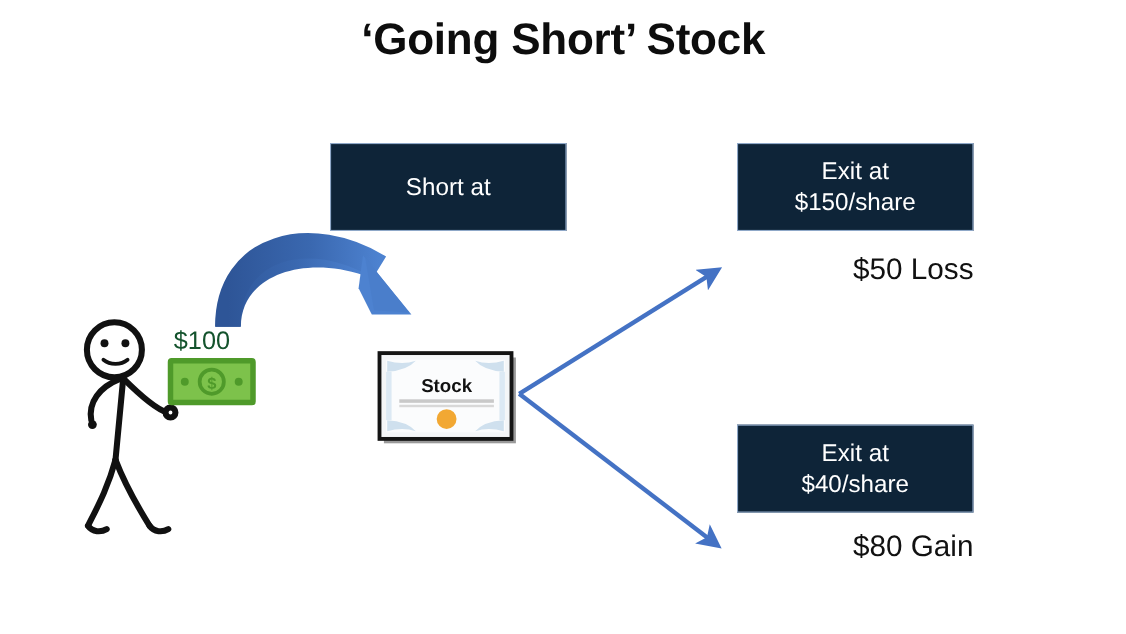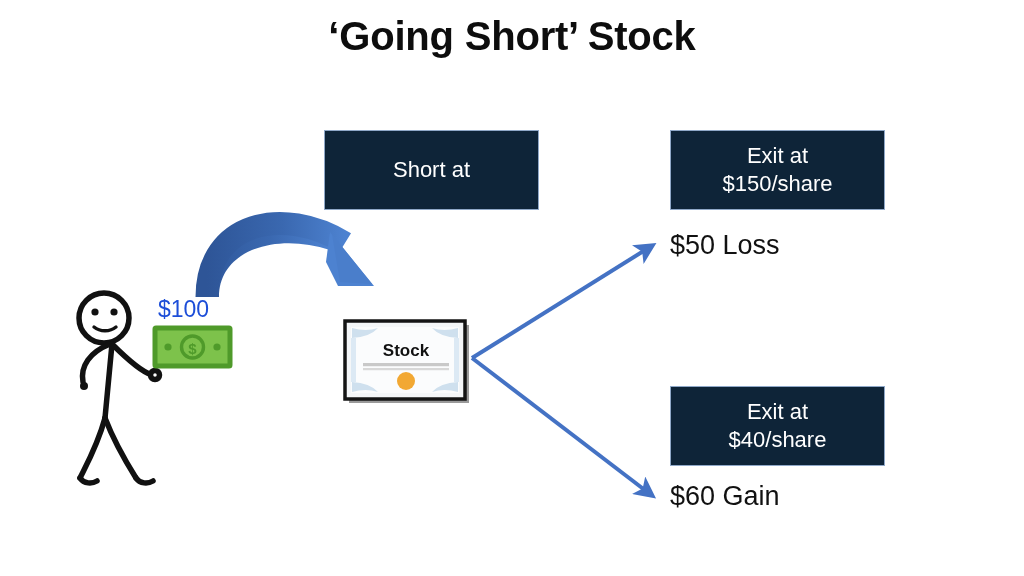--- a/index.html
+++ b/index.html
@@ -41,42 +41,42 @@
     line-height: 1.27;
     text-align: center;
     display: flex;
     flex-direction: column;
     align-items: center;
     justify-content: center;
     box-sizing: border-box;
   }
   .navy-box .line { display: block; white-space: pre; }
 
-  #box-short     { left: 300px; top: 130px; width: 215px; height: 80px; margin-left: 24px; }
+  #box-short     { left: 300px; top: 130px; width: 215px; height: 80px; }
   #box-exit-high { left: 670px; top: 130px; width: 215px; height: 80px; }
   #box-exit-low  { left: 670px; top: 386px; width: 215px; height: 80px; }
 
   
   .outcome {
     position: absolute;
     font-size: 27px;
     color: #111111;
-    text-align: left;
+    text-align: right;
     width: 215px;
   }
   #outcome-loss { left: 670px; top: 230px; }
   #outcome-gain { left: 670px; top: 481px; }
 
   
   #money-label {
     position: absolute;
     left: 158px;
     top: 296px;
     font-size: 23px;
-    color: #1d4ed8;
+    color: #14532d;
   }
 
   
   .svg-layer {
     position: absolute;
     left: 0;
     top: 0;
     width: 1024px;
     height: 576px;
     overflow: visible;
@@ -195,15 +195,15 @@
     <span class="line">$150/share</span>
   </div>
 
   <div id="box-exit-low" class="navy-box">
     <span class="line">Exit at</span>
     <span class="line">$40/share</span>
   </div>
 
   <div id="outcome-loss" class="outcome">$50 Loss</div>
 
-  <div id="outcome-gain" class="outcome">$60 Gain</div>
+  <div id="outcome-gain" class="outcome">$80 Gain</div>
 
 </div>
 
 </body></html>

